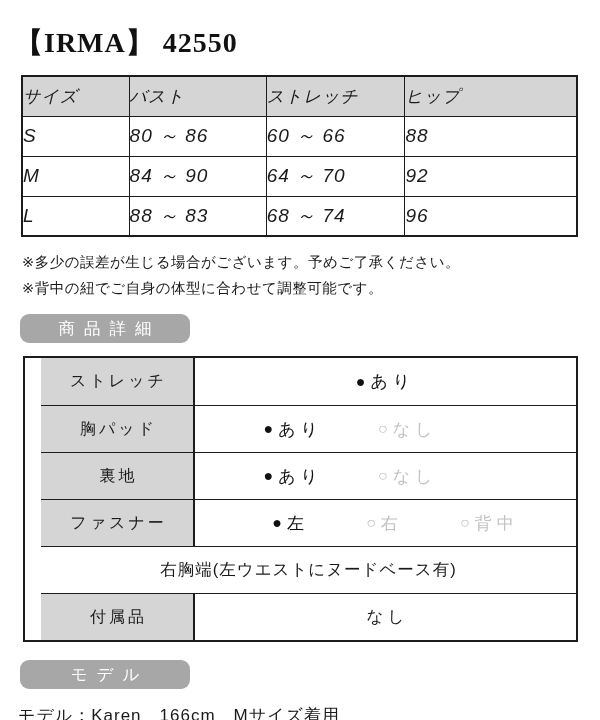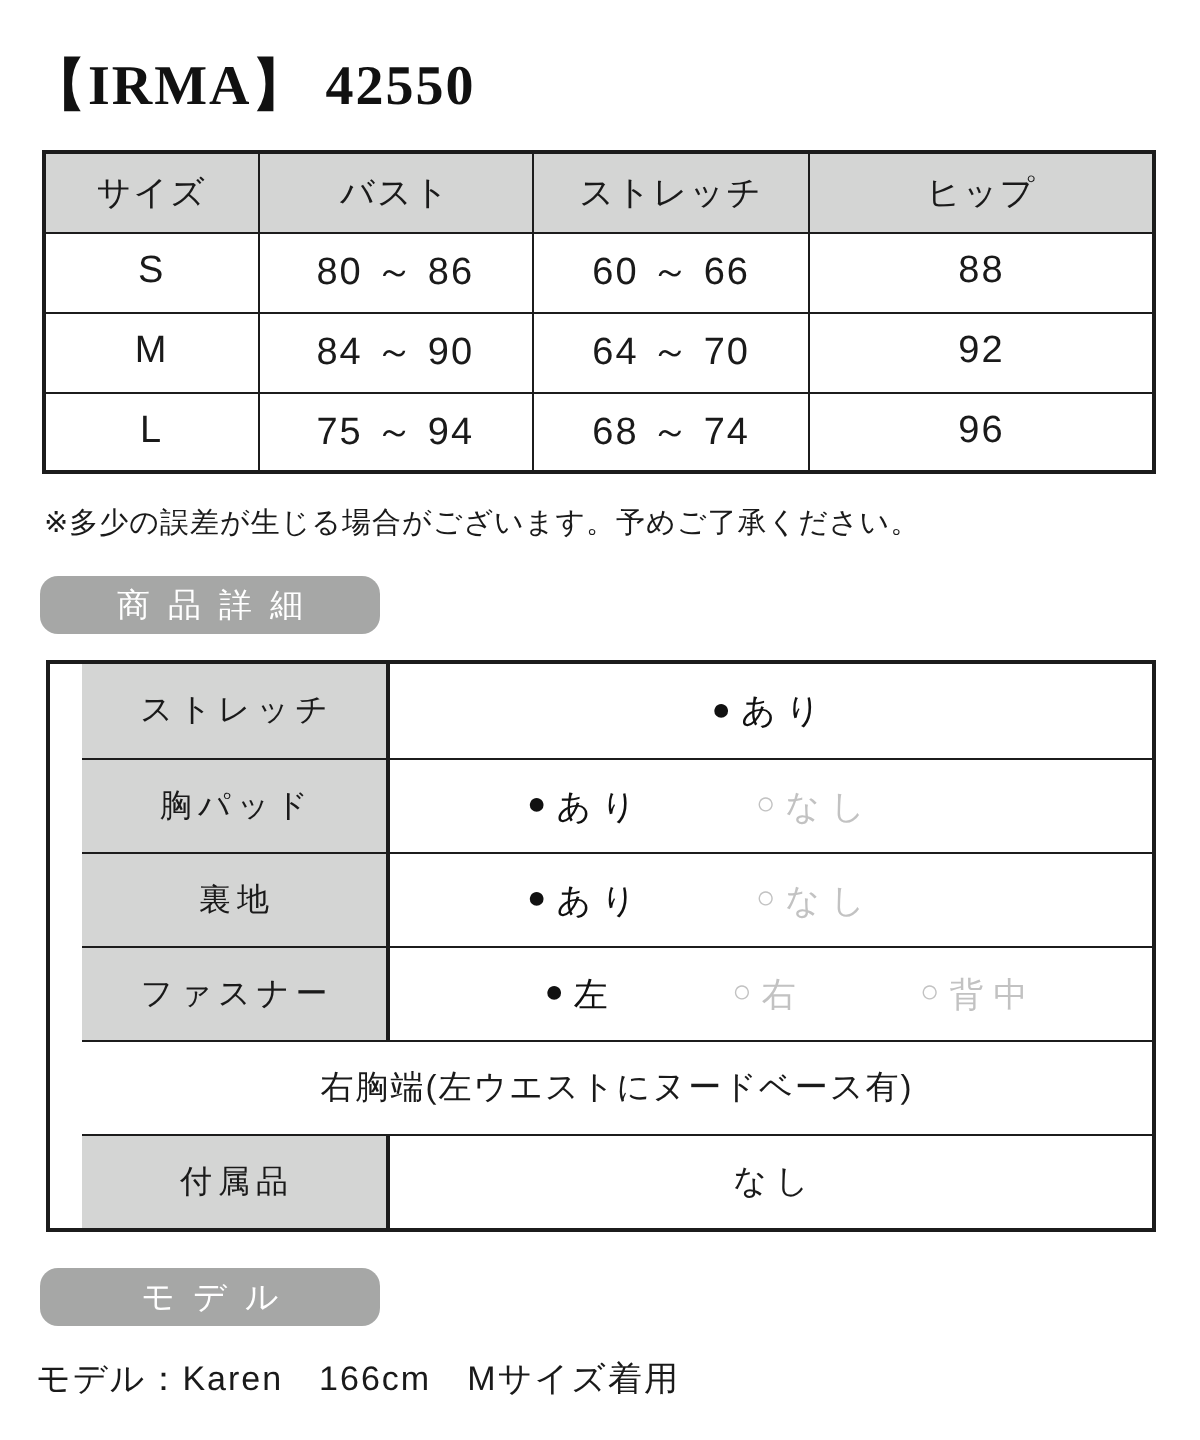--- a/index.html
+++ b/index.html
@@ -31,23 +31,24 @@
 
   
   table.size-table{
     margin:13px 0 0 21px;
     width:557px;
     border-collapse:collapse;
     table-layout:fixed;
   }
   table.size-table th, table.size-table td{
     border:1.5px solid var(--border);
-    text-align:center;
+    text-align:left;
     vertical-align:middle;
     height:40px;
+    font-style:italic;
   }
   table.size-table{border:2px solid var(--border);}
   table.size-table th{
     background:var(--cell-gray);
     font-size:17px;
     font-weight:400;
     letter-spacing:1px;
   }
   table.size-table td{
     font-size:19px;
@@ -162,29 +163,30 @@
         <td>88</td>
       </tr>
       <tr>
         <td>M</td>
         <td>84 ～ 90</td>
         <td>64 ～ 70</td>
         <td>92</td>
       </tr>
       <tr>
         <td>L</td>
-        <td>75 ～ 94</td>
+        <td>88 ～ 83</td>
         <td>68 ～ 74</td>
         <td>96</td>
       </tr>
     </tbody>
   </table>
 
   <div class="notes">
     <p>※多少の誤差が生じる場合がございます。予めご了承ください。</p>
+    <p>※背中の紐でご自身の体型に合わせて調整可能です。</p>
   </div>
 
   <div class="badge">商品詳細</div>
 
   <div class="details">
 
     <div class="d-row">
       <div class="d-label">ストレッチ</div>
       <div class="d-value">
         <div class="opts opts-1">

